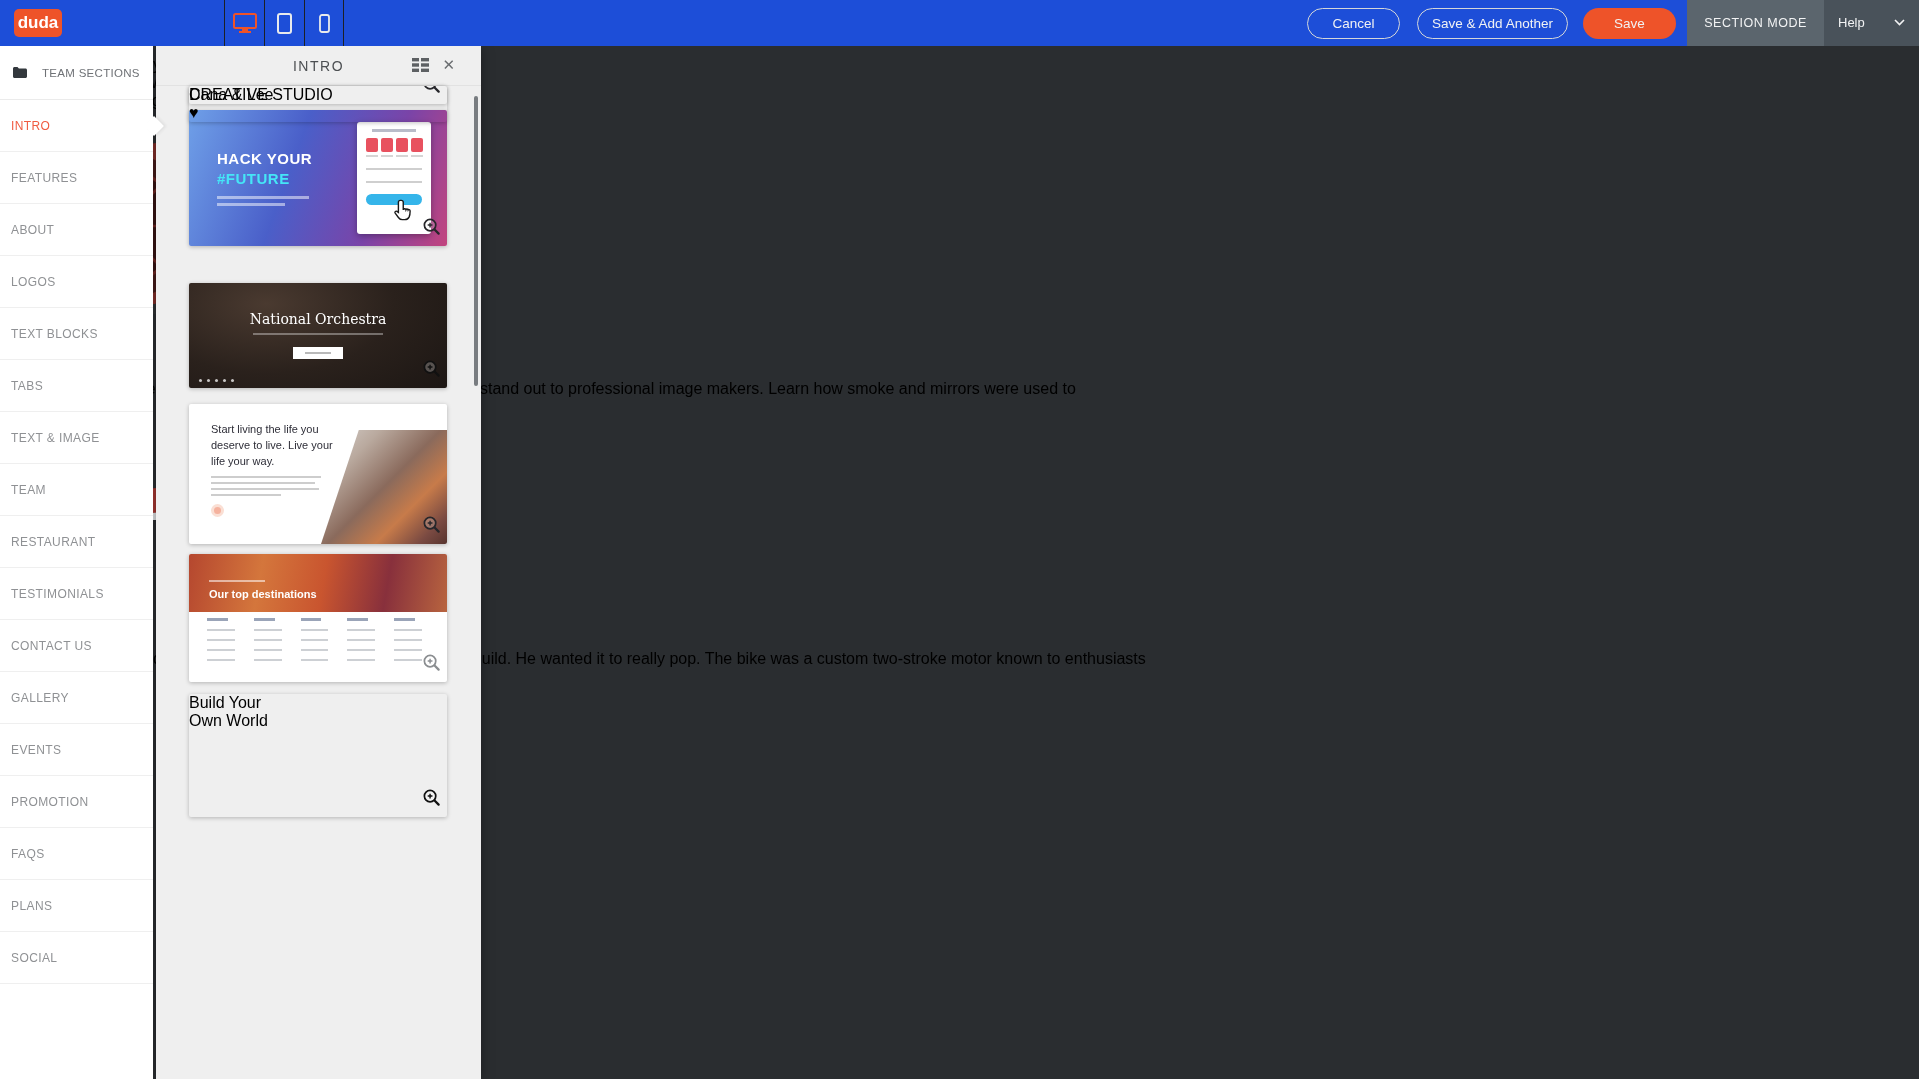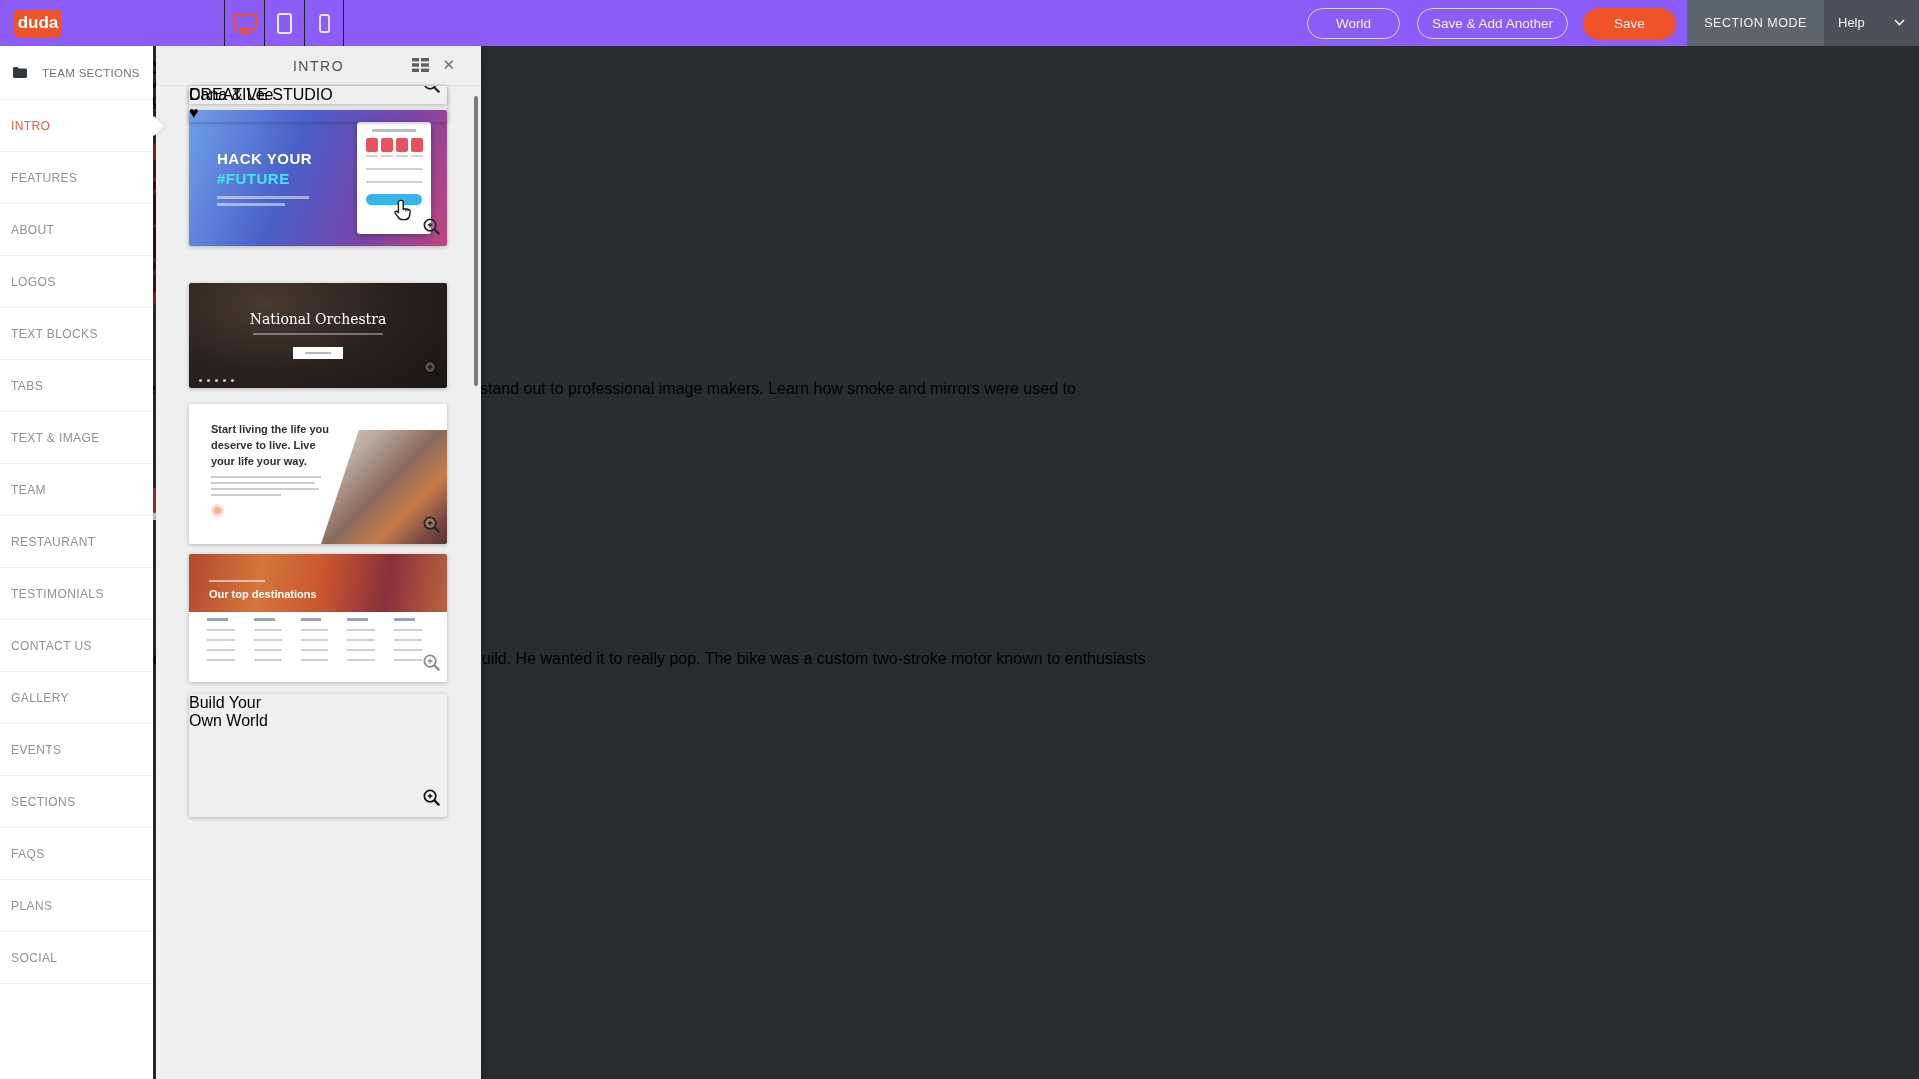--- a/index.html
+++ b/index.html
@@ -1,21 +1,21 @@
 <!DOCTYPE html>
 <html><head>
 <meta charset="utf-8">
 <style>
   * { margin:0; padding:0; box-sizing:border-box; }
   html,body { width:1919px; height:1079px; overflow:hidden; background:#24272a;
               font-family:"Liberation Sans", sans-serif; }
   #app { position:relative; width:1919px; height:1079px; overflow:hidden; background:#2a2d30; }
 
   
-  .topbar { position:absolute; left:0; top:0; width:1757px; height:46px; background:#8b5cf6; z-index:60; }
+  .topbar { position:absolute; left:0; top:0; width:1757px; height:46px; background:#1d4ed8; z-index:60; }
   .logo { position:absolute; left:14px; top:9px; width:48px; height:28px; background:#ee5329;
           border-radius:5px; color:#fff; font-weight:bold; font-size:17px; text-align:center; line-height:27px; }
   .devices { position:absolute; left:224px; top:0; height:46px; display:flex; }
   .dev { width:40px; height:46px; display:flex; align-items:center; justify-content:center;
          border-left:1px solid #1d2023; }
   .dev:last-child { border-right:1px solid #1d2023; }
   .tb-btn { position:absolute; top:8px; height:31px; border:1px solid #d4d7d9; border-radius:16px;
             color:#f1f2f3; font-size:13.5px; text-align:center; line-height:29px; background:transparent; }
   .btn-cancel { left:1307px; width:93px; }
   .btn-saveadd { left:1417px; width:151px; }
@@ -79,21 +79,21 @@
                font-family:"DejaVu Serif", serif; font-size:14px; }
   .t2 .sub { position:absolute; left:50%; transform:translateX(-50%); top:50px; width:130px; height:2px; background:rgba(255,255,255,.35); }
   .t2 .wbtn { position:absolute; left:50%; transform:translateX(-50%); top:64px; width:50px; height:12px; background:#fff; }
   .t2 .wbtn i { display:block; width:26px; height:2px; background:#b9b9b9; margin:5px auto; }
   .t2 .dots { position:absolute; left:10px; bottom:6px; display:flex; gap:5px; }
   .t2 .dots i { width:3px; height:3px; border-radius:50%; background:rgba(255,255,255,.75); }
 
   
   .t3 { top:358px; height:140px; background:#fff; }
   .t3 .title { position:absolute; left:22px; top:18px; width:128px; color:#2e2e38;
-               font-weight:700; font-size:11px; line-height:1.45; }
+               font-weight:400; font-size:11px; line-height:1.45; }
   .t3 .ln { position:absolute; left:22px; height:2px; background:#cdcdcd; }
   .t3 .dot { position:absolute; left:22px; top:100px; width:13px; height:13px; border-radius:50%;
              background:#f5b29e; border:3px solid #fadfd4; }
   .t3 .photo { position:absolute; right:0; top:26px; width:126px; height:114px;
                clip-path:polygon(30% 0,100% 0,100% 100%,0 100%);
                background:linear-gradient(135deg,#d8d3cf 0%,#b9a99e 25%,#8a6a5c 50%,#c77b4a 70%,#7a4a42 88%,#57342e 100%); }
 
   
   .t4 { top:508px; height:128px; background:#fff; }
   .t4 .photo { position:absolute; left:0; top:0; width:100%; height:58px;
@@ -311,21 +311,21 @@
         <svg width="15" height="21" viewBox="0 0 15 21">
             <rect x="1" y="1" width="13" height="19" rx="2" fill="none" stroke="#e8eaec" stroke-width="2"></rect>
           </svg>
       </div>
       <div class="dev">
         <svg width="11" height="19" viewBox="0 0 11 19">
             <rect x="1" y="1" width="9" height="17" rx="2" fill="none" stroke="#e8eaec" stroke-width="1.8"></rect>
           </svg>
       </div>
     </div>
-    <div class="tb-btn btn-cancel">World</div>
+    <div class="tb-btn btn-cancel">Cancel</div>
     <div class="tb-btn btn-saveadd">Save &amp; Add Another</div>
     <div class="tb-btn btn-save">Save</div>
     <div class="mode-chip">SECTION MODE</div>
     <div class="help">
       <span class="lbl">Help</span>
       <svg width="11" height="7" viewBox="0 0 11 7">
           <path d="M1 1l4.5 4.5L10 1" stroke="#f2f3f4" stroke-width="1.6" fill="none"></path>
         </svg>
     </div>
   </div>
@@ -343,21 +343,21 @@
     <div class="sb-item">LOGOS</div>
     <div class="sb-item">TEXT BLOCKS</div>
     <div class="sb-item">TABS</div>
     <div class="sb-item">TEXT &amp; IMAGE</div>
     <div class="sb-item">TEAM</div>
     <div class="sb-item">RESTAURANT</div>
     <div class="sb-item">TESTIMONIALS</div>
     <div class="sb-item">CONTACT US</div>
     <div class="sb-item">GALLERY</div>
     <div class="sb-item">EVENTS</div>
-    <div class="sb-item">SECTIONS</div>
+    <div class="sb-item">PROMOTION</div>
     <div class="sb-item">FAQS</div>
     <div class="sb-item">PLANS</div>
     <div class="sb-item">SOCIAL</div>
   </div>
   <div class="notch"></div>
 
   <div class="panel">
     <div class="panel-head">
       <div class="panel-title">INTRO</div>
       <span class="panel-grid-ic">

